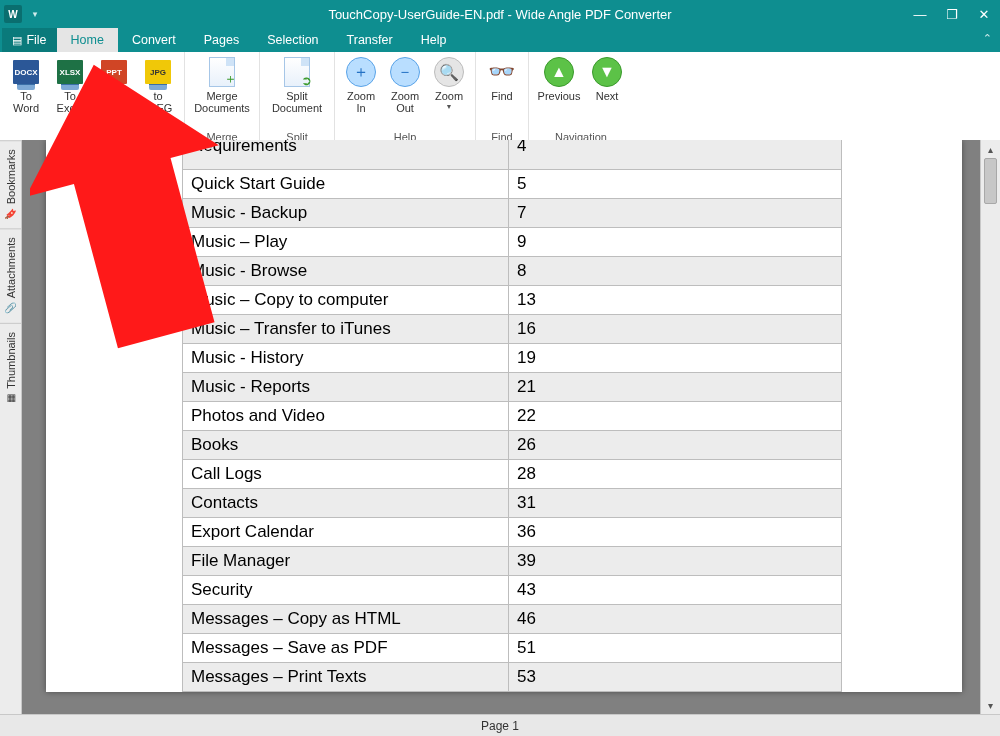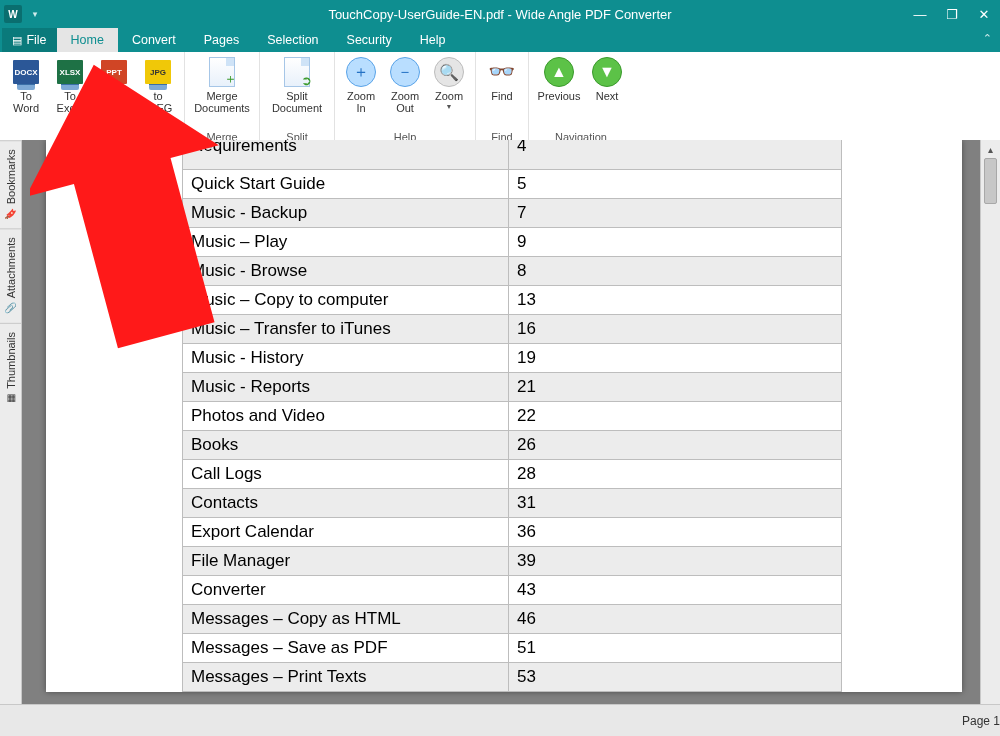--- a/index.html
+++ b/index.html
@@ -75,21 +75,21 @@
   table.toc tr:nth-child(even) td { background:#fff; }
   table.toc td:first-child{width:326px;}
   table.toc tr:first-child td{border-top:none;}
   .cut-top td{height:16px;vertical-align:bottom;padding-top:0;padding-bottom:2px;}
   .cut-top td .cut{position:relative;top:-10px;font-size:17px;}
 
   
   .arrow-overlay{position:absolute; left:30px; top:60px; z-index:50; pointer-events:none;}
 
   
-  .statusbar{position:absolute;left:0;right:0;bottom:0;height:32px;background:#e8e8e8;border-top:1px solid #c8c8c8;display:flex;align-items:center;justify-content:flex-end;font-size:12px;color:#333;}
+  .statusbar{position:absolute;left:0;right:0;bottom:0;height:22px;background:#e8e8e8;border-top:1px solid #c8c8c8;display:flex;align-items:center;justify-content:center;font-size:12px;color:#333;}
 </style>
 </head>
 <body>
 
 <div class="titlebar">
   <div class="tb-left">
     <div class="tb-icon">W</div>
     <div class="qat-btn">▾</div>
   </div>
   <div class="tb-title">TouchCopy-UserGuide-EN.pdf - Wide Angle PDF Converter</div>
@@ -111,21 +111,21 @@
   <div class="menu-tab">
       <span>Convert</span>
     </div>
   <div class="menu-tab">
       <span>Pages</span>
     </div>
   <div class="menu-tab">
       <span>Selection</span>
     </div>
   <div class="menu-tab">
-      <span>Security</span>
+      <span>Transfer</span>
     </div>
   <div class="menu-tab">
       <span>Help</span>
     </div>
   <div class="collapse-caret">⌃</div>
 </div>
 
 <div class="ribbon">
 
   <div class="ribbon-group">
@@ -320,21 +320,21 @@
             </tr>
             <tr>
               <td>Export Calendar</td>
               <td>36</td>
             </tr>
             <tr>
               <td>File Manager</td>
               <td>39</td>
             </tr>
             <tr>
-              <td>Converter</td>
+              <td>Security</td>
               <td>43</td>
             </tr>
             <tr>
               <td>Messages – Copy as HTML</td>
               <td>46</td>
             </tr>
             <tr>
               <td>Messages – Save as PDF</td>
               <td>51</td>
             </tr>

